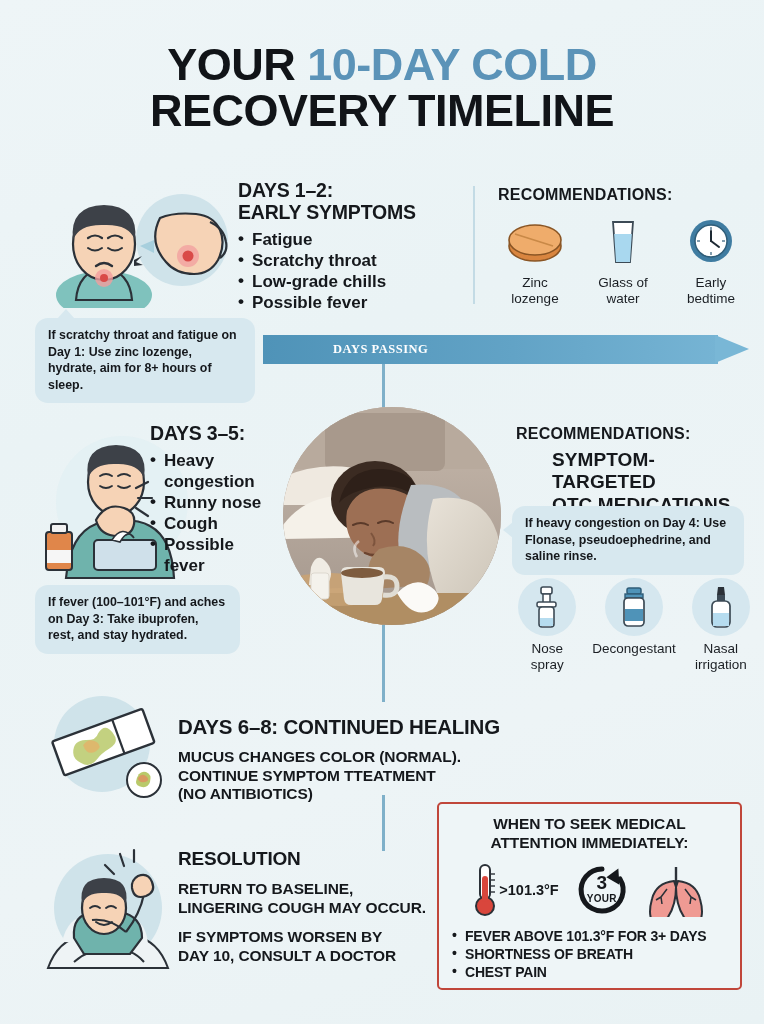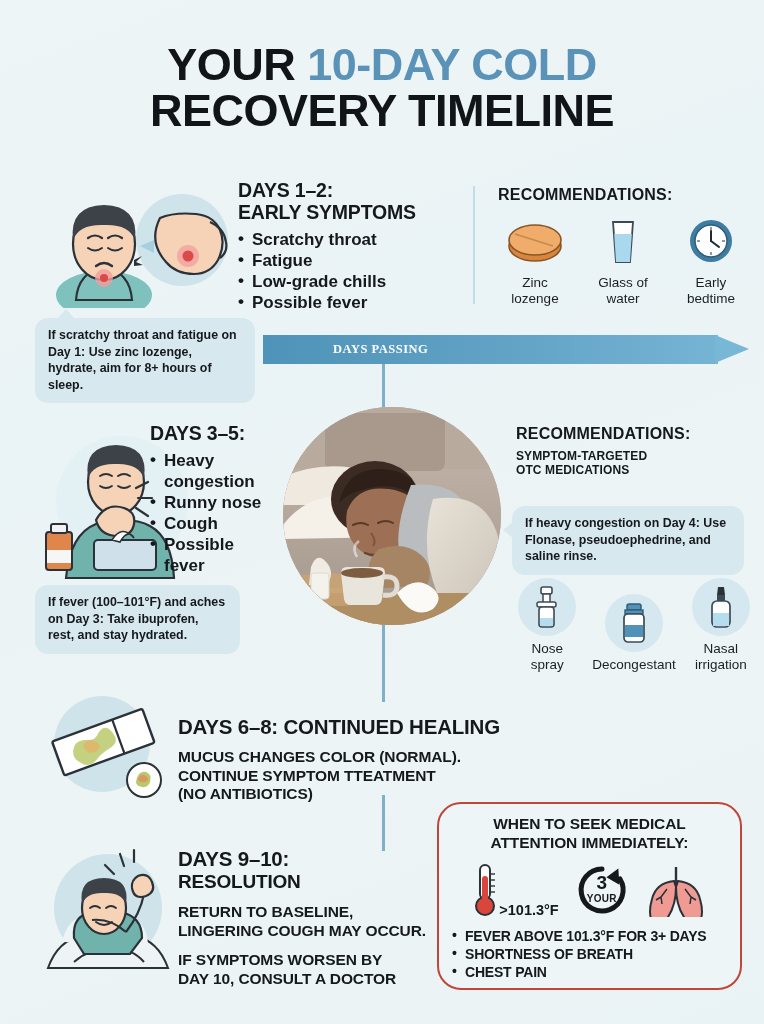--- a/index.html
+++ b/index.html
@@ -33,23 +33,23 @@
     border-left:9px solid transparent; border-right:9px solid transparent;
     border-bottom:10px solid #d7e8ef;
   }
   .callout.tail-left:after {
     content:""; position:absolute; left:-9px; top:16px;
     border-top:8px solid transparent; border-bottom:8px solid transparent;
     border-right:10px solid #d7e8ef;
   }
 
   .rec-title { font-size:16px; font-weight:bold; letter-spacing:0.2px; }
-  .rec-sub { font-size:12px; font-weight:bold; letter-spacing:0.1px; line-height:1.18; margin-top:6px; }
-
-  .icon-row { display:flex; gap:14px;align-items:flex-end; }
+  .rec-sub { font-size:19px; font-weight:bold; letter-spacing:0.1px; line-height:1.18; margin-top:6px;margin-left:36px; }
+
+  .icon-row { display:flex; gap:14px; }
   .icon-cell { width:74px; text-align:center; }
   .icon-cap { font-size:13.5px; line-height:1.16; margin-top:5px; color:#1b1f24; }
   .icon-disc { width:58px; height:58px; border-radius:50%; background:#d5e7ef; margin:0 auto;
                display:flex; align-items:center; justify-content:center; }
 
   .vline { position:absolute; width:2.5px; background:#7fb0c9; }
 
   
   #days-passing {
     position:absolute; left:263px; top:335px; width:487px; height:29px;font-family:Liberation Serif, serif;
@@ -71,21 +71,21 @@
   
   .photo-circle {
     position:absolute; left:283px; top:407px; width:218px; height:218px;
     border-radius:50%; overflow:hidden;
     background:#b9ada4;
   }
 
   
   #alert-box {
     position:absolute; left:437px; top:802px; width:305px; height:188px;
-    border:2.5px solid #c0463a; border-radius:24px; background:#eef5f7;
+    border:2.5px solid #c0463a; border-radius:5px; background:#eef5f7;
     padding:11px 13px 10px 13px;
   }
   #alert-box .ab-title { text-align:center; font-size:15.5px; font-weight:bold; line-height:1.2; letter-spacing:-0.1px; }
   #alert-box .ab-icons { display:flex; align-items:center; justify-content:center; gap:16px; margin-top:8px; height:60px; }
   #alert-box .ab-list { list-style:none; margin-top:8px; }
   #alert-box .ab-list li { font-size:14px; font-weight:bold; line-height:1.28; position:relative; padding-left:13px; letter-spacing:-0.2px;}
   #alert-box .ab-list li:before { content:"•"; position:absolute; left:0; top:-1px; }
 
   .d68-sub, .d910-sub { font-size:15.5px; font-weight:bold; line-height:1.2; letter-spacing:-0.1px; }
 </style>
@@ -119,22 +119,22 @@
     <circle cx="62" cy="96" r="9" fill="#f29d9d" opacity=".8"></circle>
     <circle cx="62" cy="96" r="4" fill="#d94a48"></circle>
     <path d="M92 78 l8 -4 l-6 6 l7 3 l-9 1" fill="#2b3138"></path>
   </svg>
 </div>
 
 <div style="position:absolute;left:238px;top:180px;width:215px;">
   <div class="sec-head">DAYS 1–2:</div>
   <div class="sec-head">EARLY SYMPTOMS</div>
   <ul class="bullets">
+    <li>Fatigue</li>
     <li>Scratchy throat</li>
-    <li>Fatigue</li>
     <li>Low-grade chills</li>
     <li>Possible fever</li>
   </ul>
 </div>
 
 <div class="vline" style="left:473px;top:186px;height:118px;width:2px;background:#c3dbe5;"></div>
 
 <div style="position:absolute;left:498px;top:186px;width:258px;">
   <div class="rec-title">RECOMMENDATIONS:</div>
   <div class="icon-row" style="margin-top:12px;">
@@ -348,38 +348,37 @@
     <path d="M82 86 q-16 -14 -34 -12" fill="none" stroke="#2b3138" stroke-width="2.2"></path>
     <g stroke="#2b3138" stroke-width="2.2" stroke-linecap="round">
       <line x1="80" y1="20" x2="76" y2="8"></line>
       <line x1="90" y1="16" x2="90" y2="4"></line>
       <line x1="70" y1="28" x2="61" y2="19"></line>
     </g>
   </svg>
 </div>
 
 <div style="position:absolute;left:178px;top:848px;width:250px;">
-  <div class="sec-head" style="font-size:20.5px;">DAYS 9–10:</div>
   <div class="sec-head" style="font-size:19px;">RESOLUTION</div>
   <div style="margin-top:11px;">
     <div class="d910-sub">RETURN TO BASELINE,</div>
     <div class="d910-sub">LINGERING COUGH MAY OCCUR.</div>
   </div>
   <div style="margin-top:11px;">
     <div class="d910-sub">IF SYMPTOMS WORSEN BY</div>
     <div class="d910-sub">DAY 10, CONSULT A DOCTOR</div>
   </div>
 </div>
 
 <div id="alert-box">
   <div class="ab-title">WHEN TO SEEK MEDICAL</div>
   <div class="ab-title">ATTENTION IMMEDIATELY:</div>
 
   <div class="ab-icons">
-    <div style="display:flex;align-items:flex-end;">
+    <div style="display:flex;align-items:center;">
       <svg width="26" height="56" viewBox="0 0 26 56">
         <rect x="8" y="3" width="10" height="34" rx="5" fill="#ffffff" stroke="#2b3138" stroke-width="2"></rect>
         <circle cx="13" cy="44" r="9" fill="#d9463c" stroke="#2b3138" stroke-width="2"></circle>
         <rect x="10" y="14" width="6" height="26" rx="3" fill="#d9463c"></rect>
         <g stroke="#2b3138" stroke-width="1.4">
           <line x1="18" y1="12" x2="23" y2="12"></line>
             <line x1="18" y1="18" x2="23" y2="18"></line>
           <line x1="18" y1="24" x2="23" y2="24"></line>
             <line x1="18" y1="30" x2="23" y2="30"></line>
         </g>

